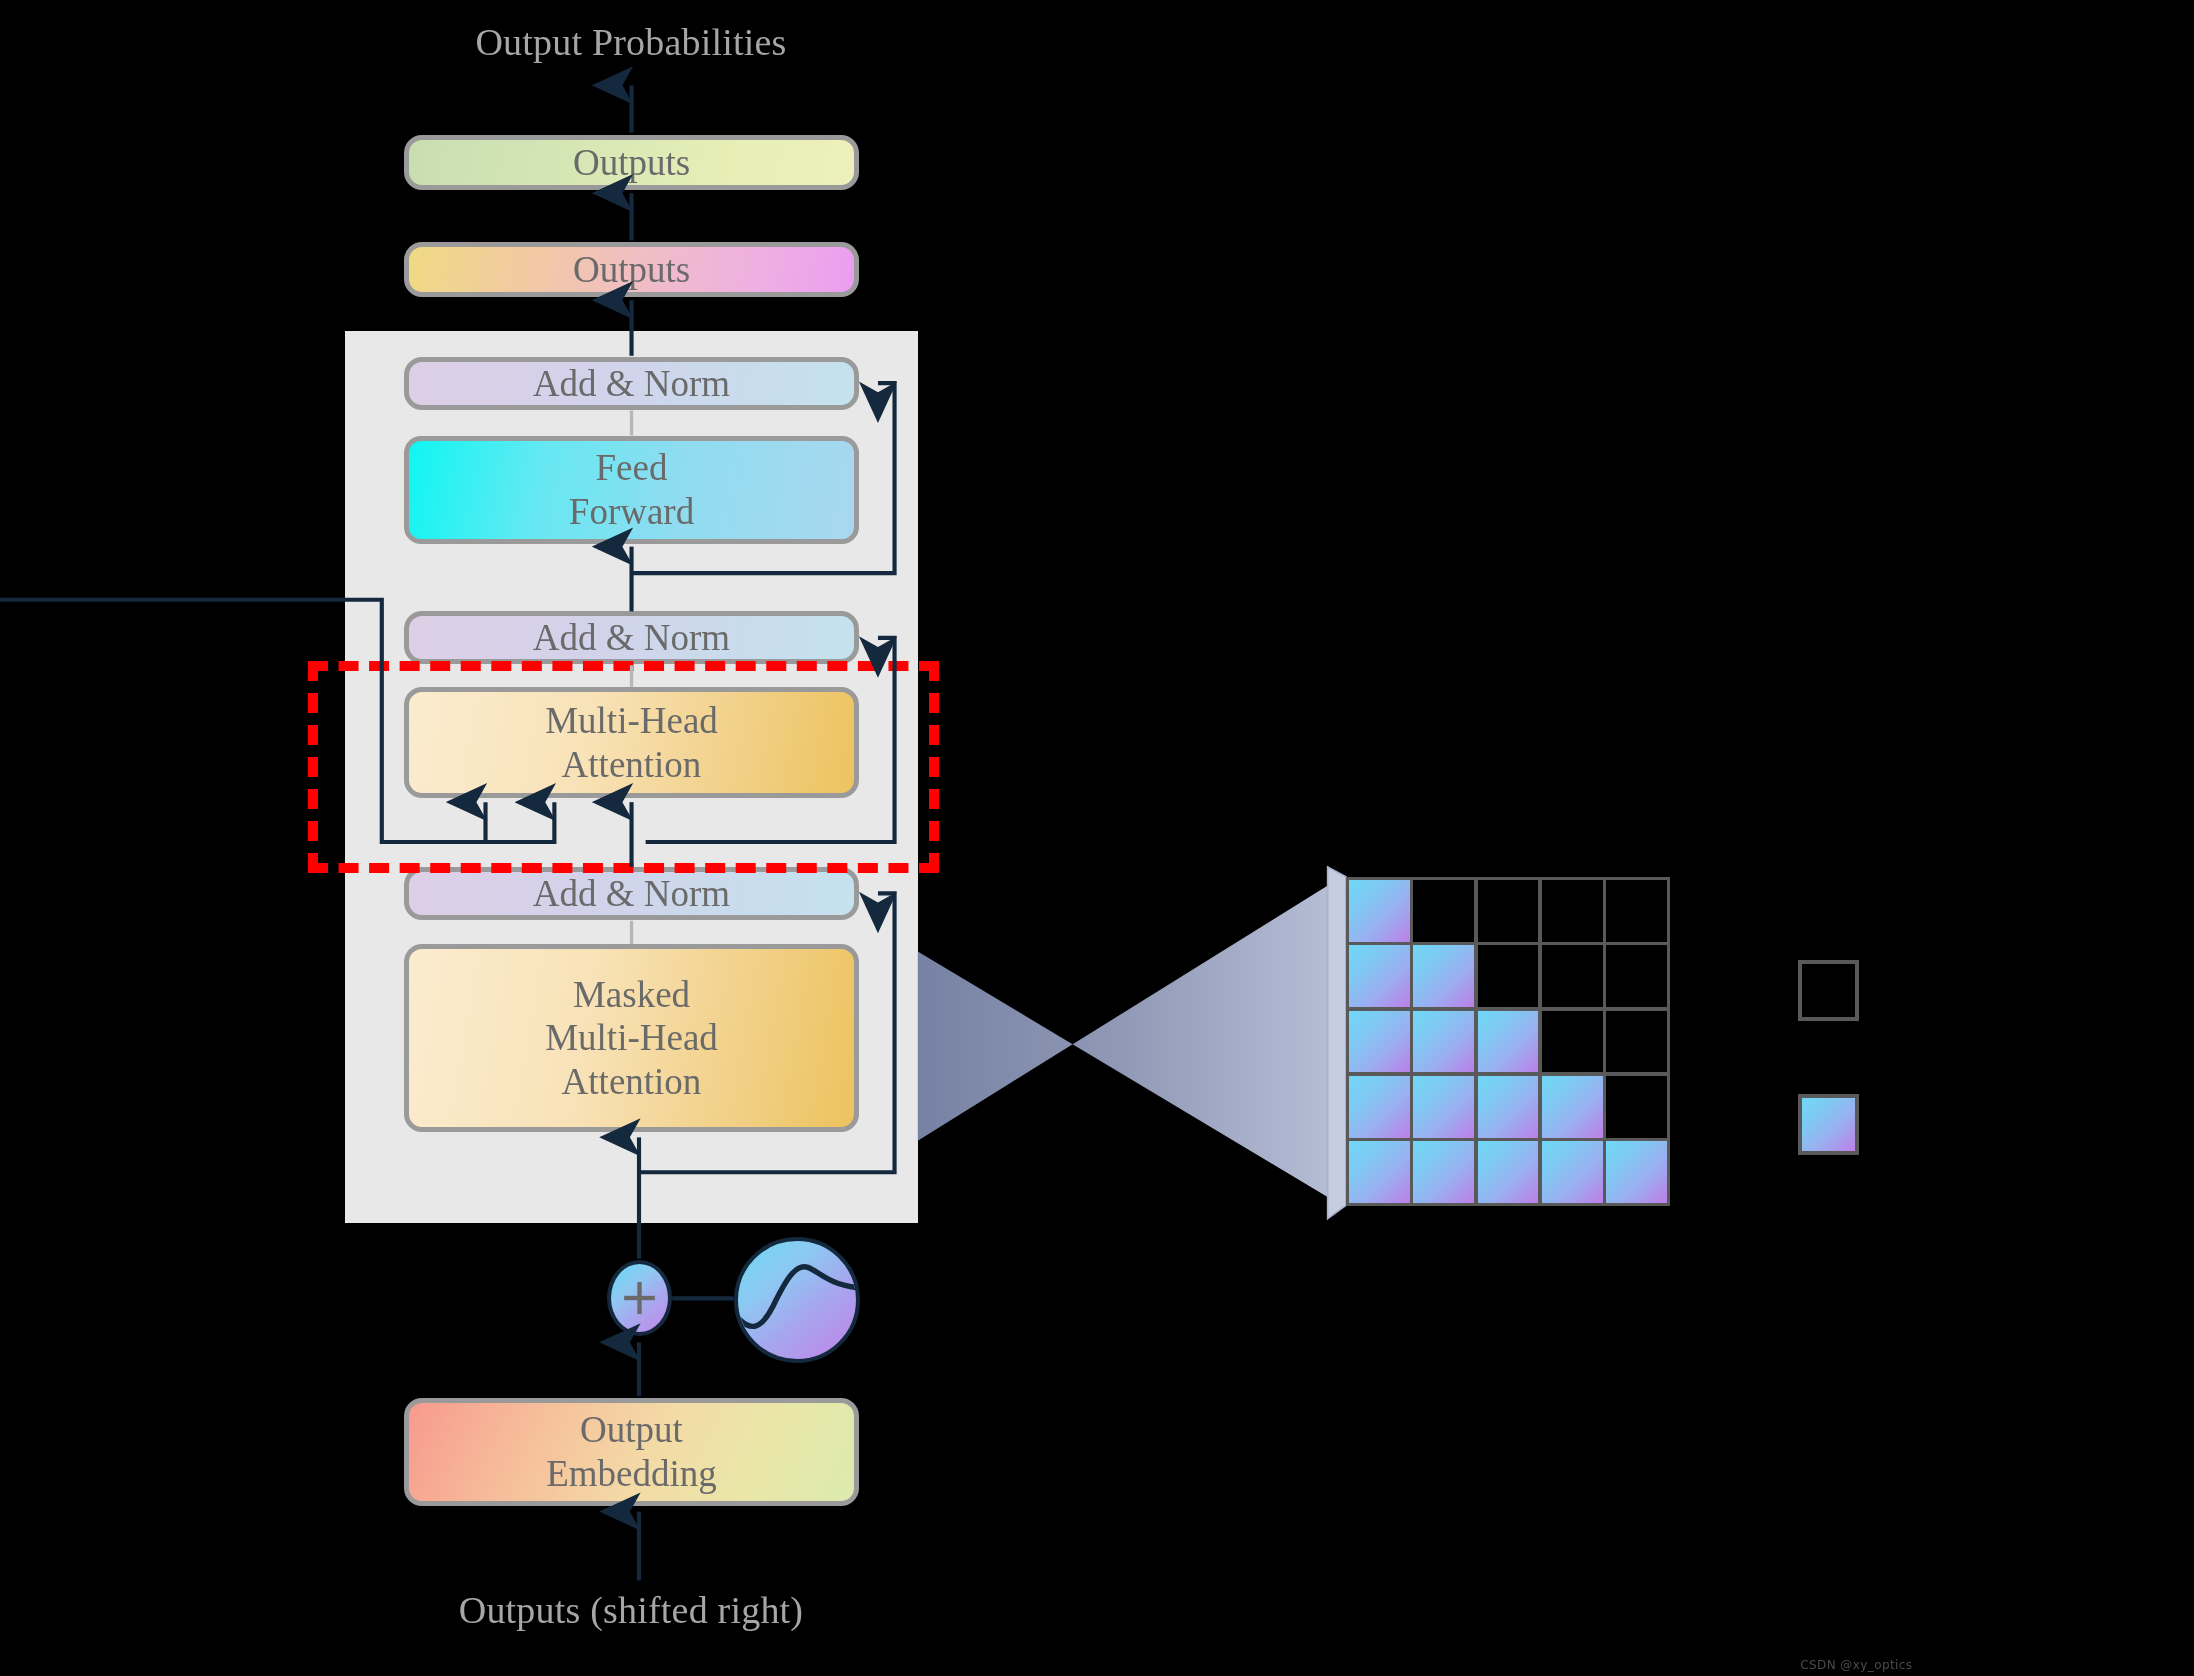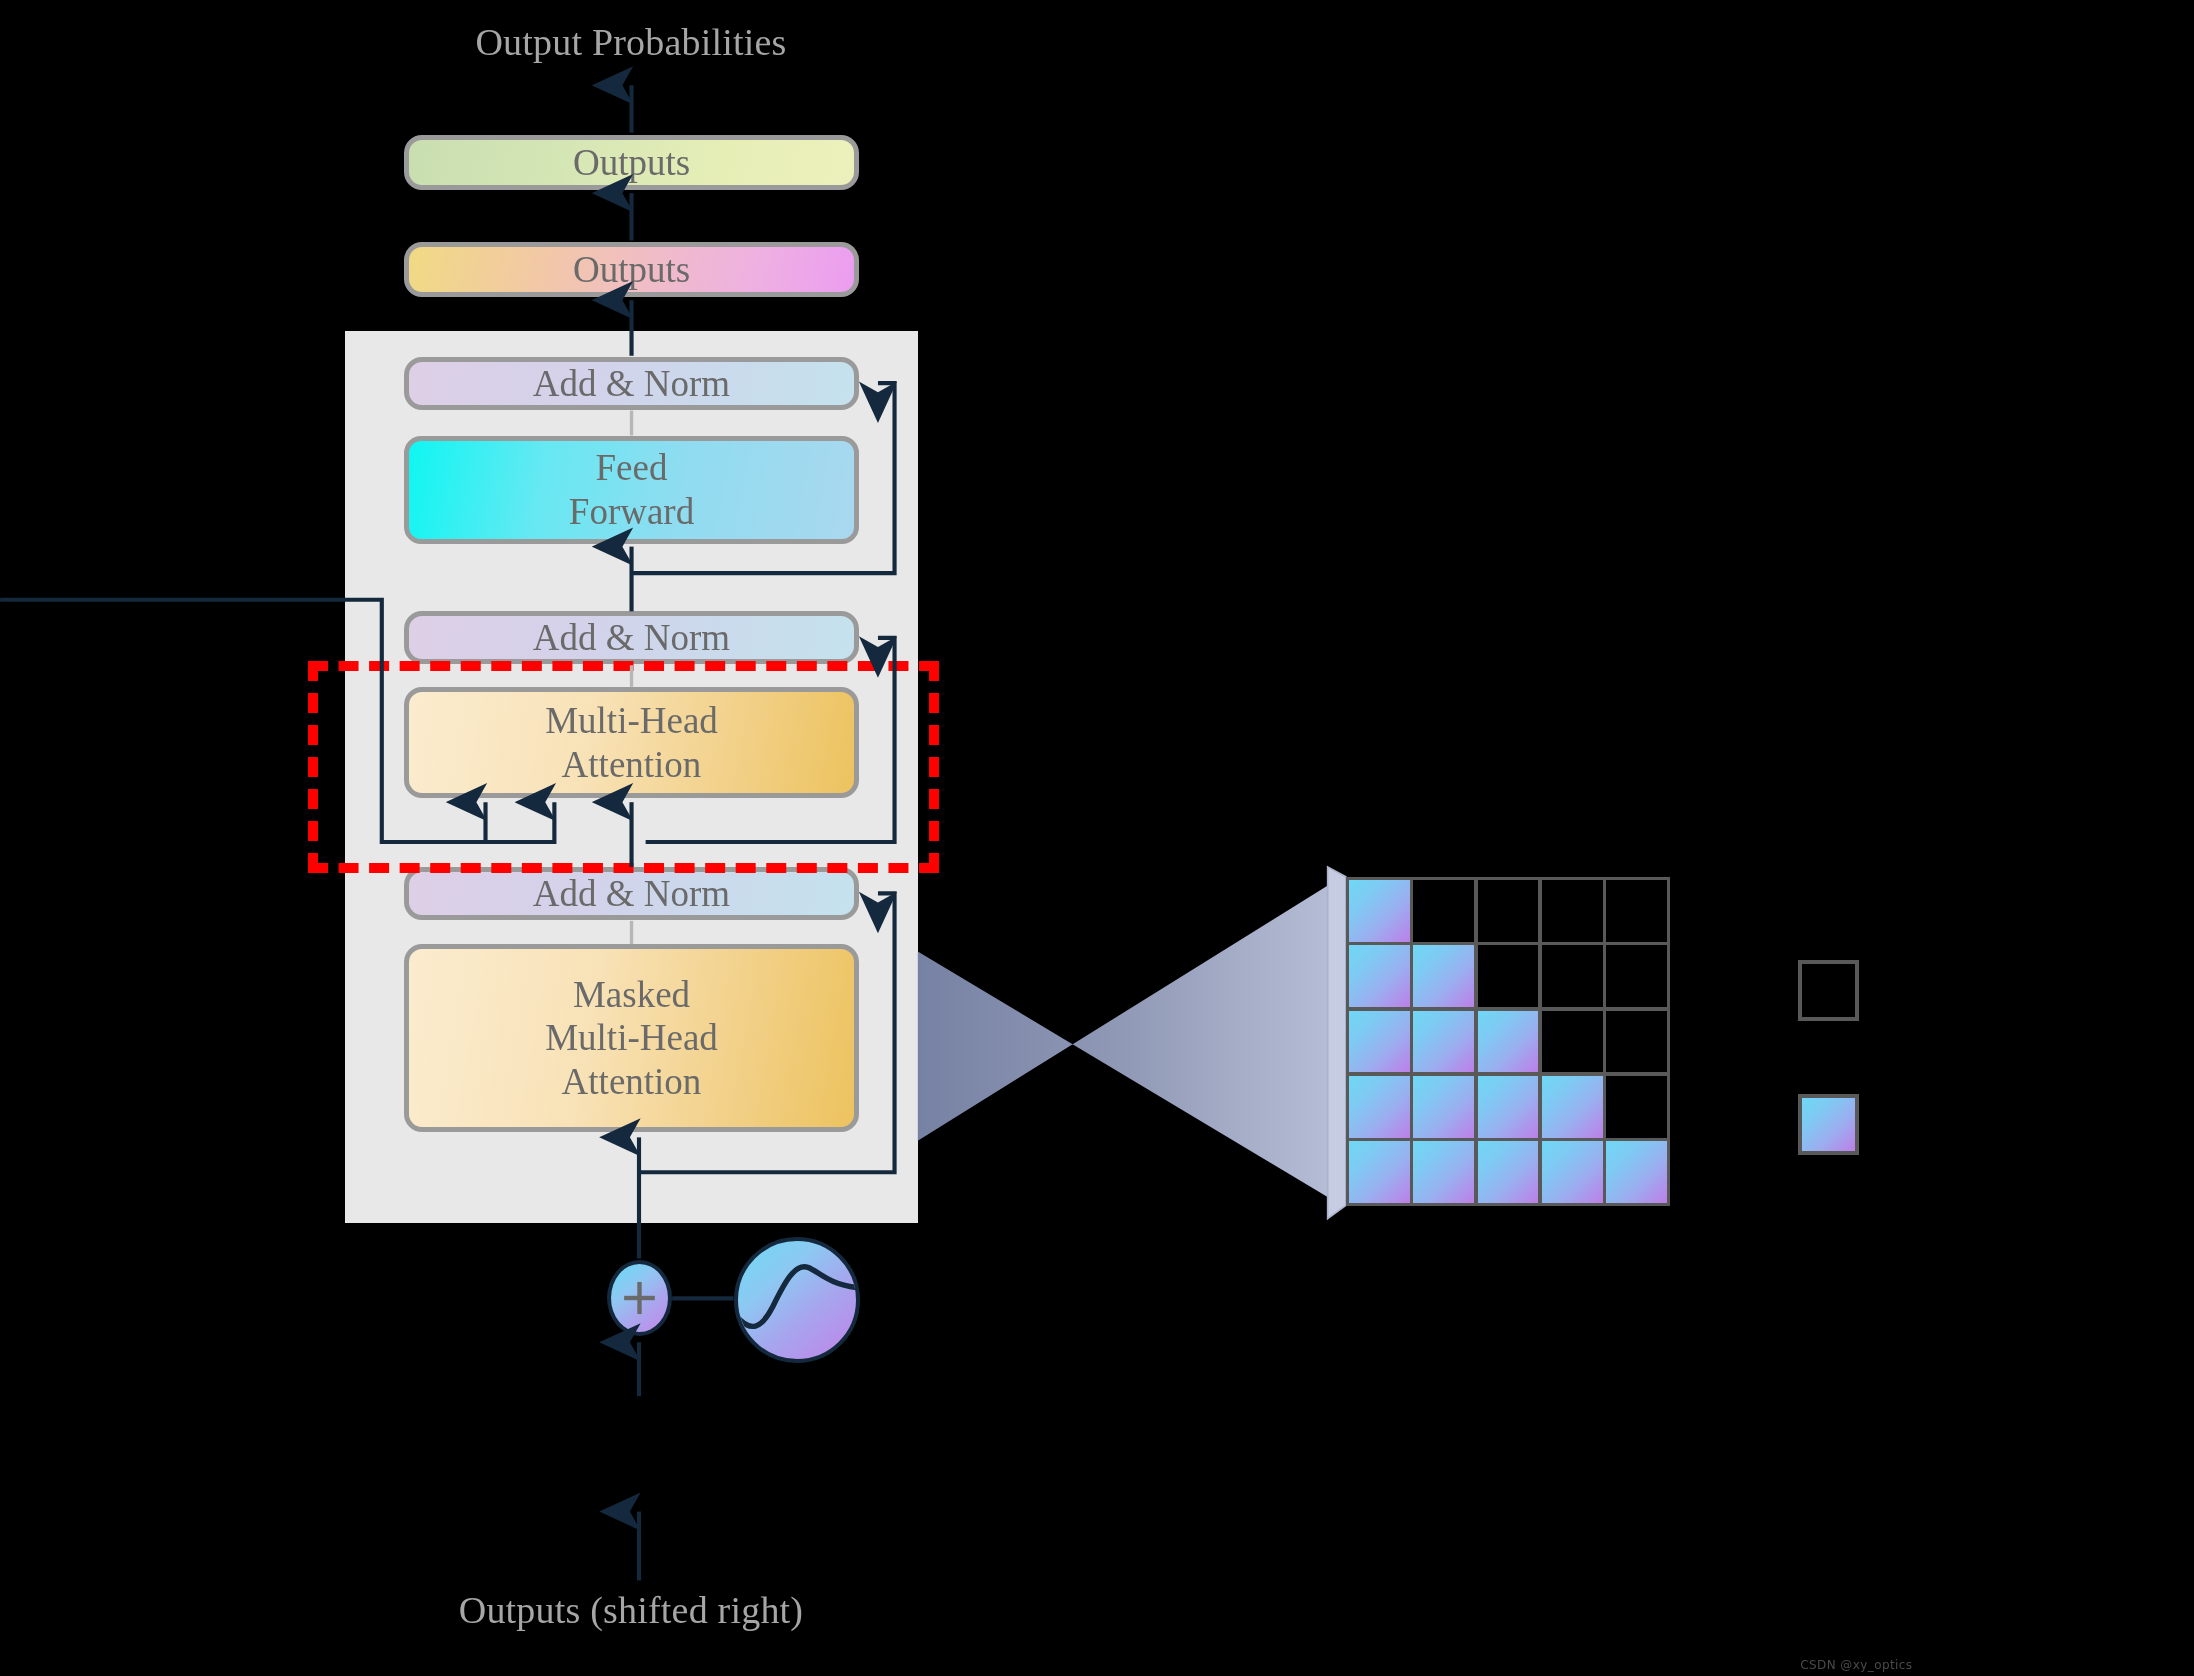--- a/index.html
+++ b/index.html
@@ -155,20 +155,22 @@
 
   <div class="block block-attn" style="left:404px; top:683px; width:455px; height:111px;">Multi-Head
 Attention</div>
 
   <div class="block block-addnorm" style="left:404px; top:863px; width:455px; height:53px;">Add &amp; Norm</div>
 
   <div class="block block-attn" style="left:404px; top:940px; width:455px; height:188px;">Masked
 Multi-Head
 Attention</div>
 
+  <div class="block block-embed" style="left:404px; top:1394px; width:455px; height:108px;">Output
+Embedding</div>
 
   <div class="red-dash-box"></div>
 
   <div class="pos-circle plus-circle">
     <svg viewBox="0 0 78 92" style="position:absolute;left:0;top:0;width:100%;height:100%;">
       <line x1="18" y1="46" x2="60" y2="46" stroke="#6a6a6a" stroke-width="6"></line>
       <line x1="39" y1="24" x2="39" y2="68" stroke="#6a6a6a" stroke-width="6"></line>
     </svg>
   </div>
 

